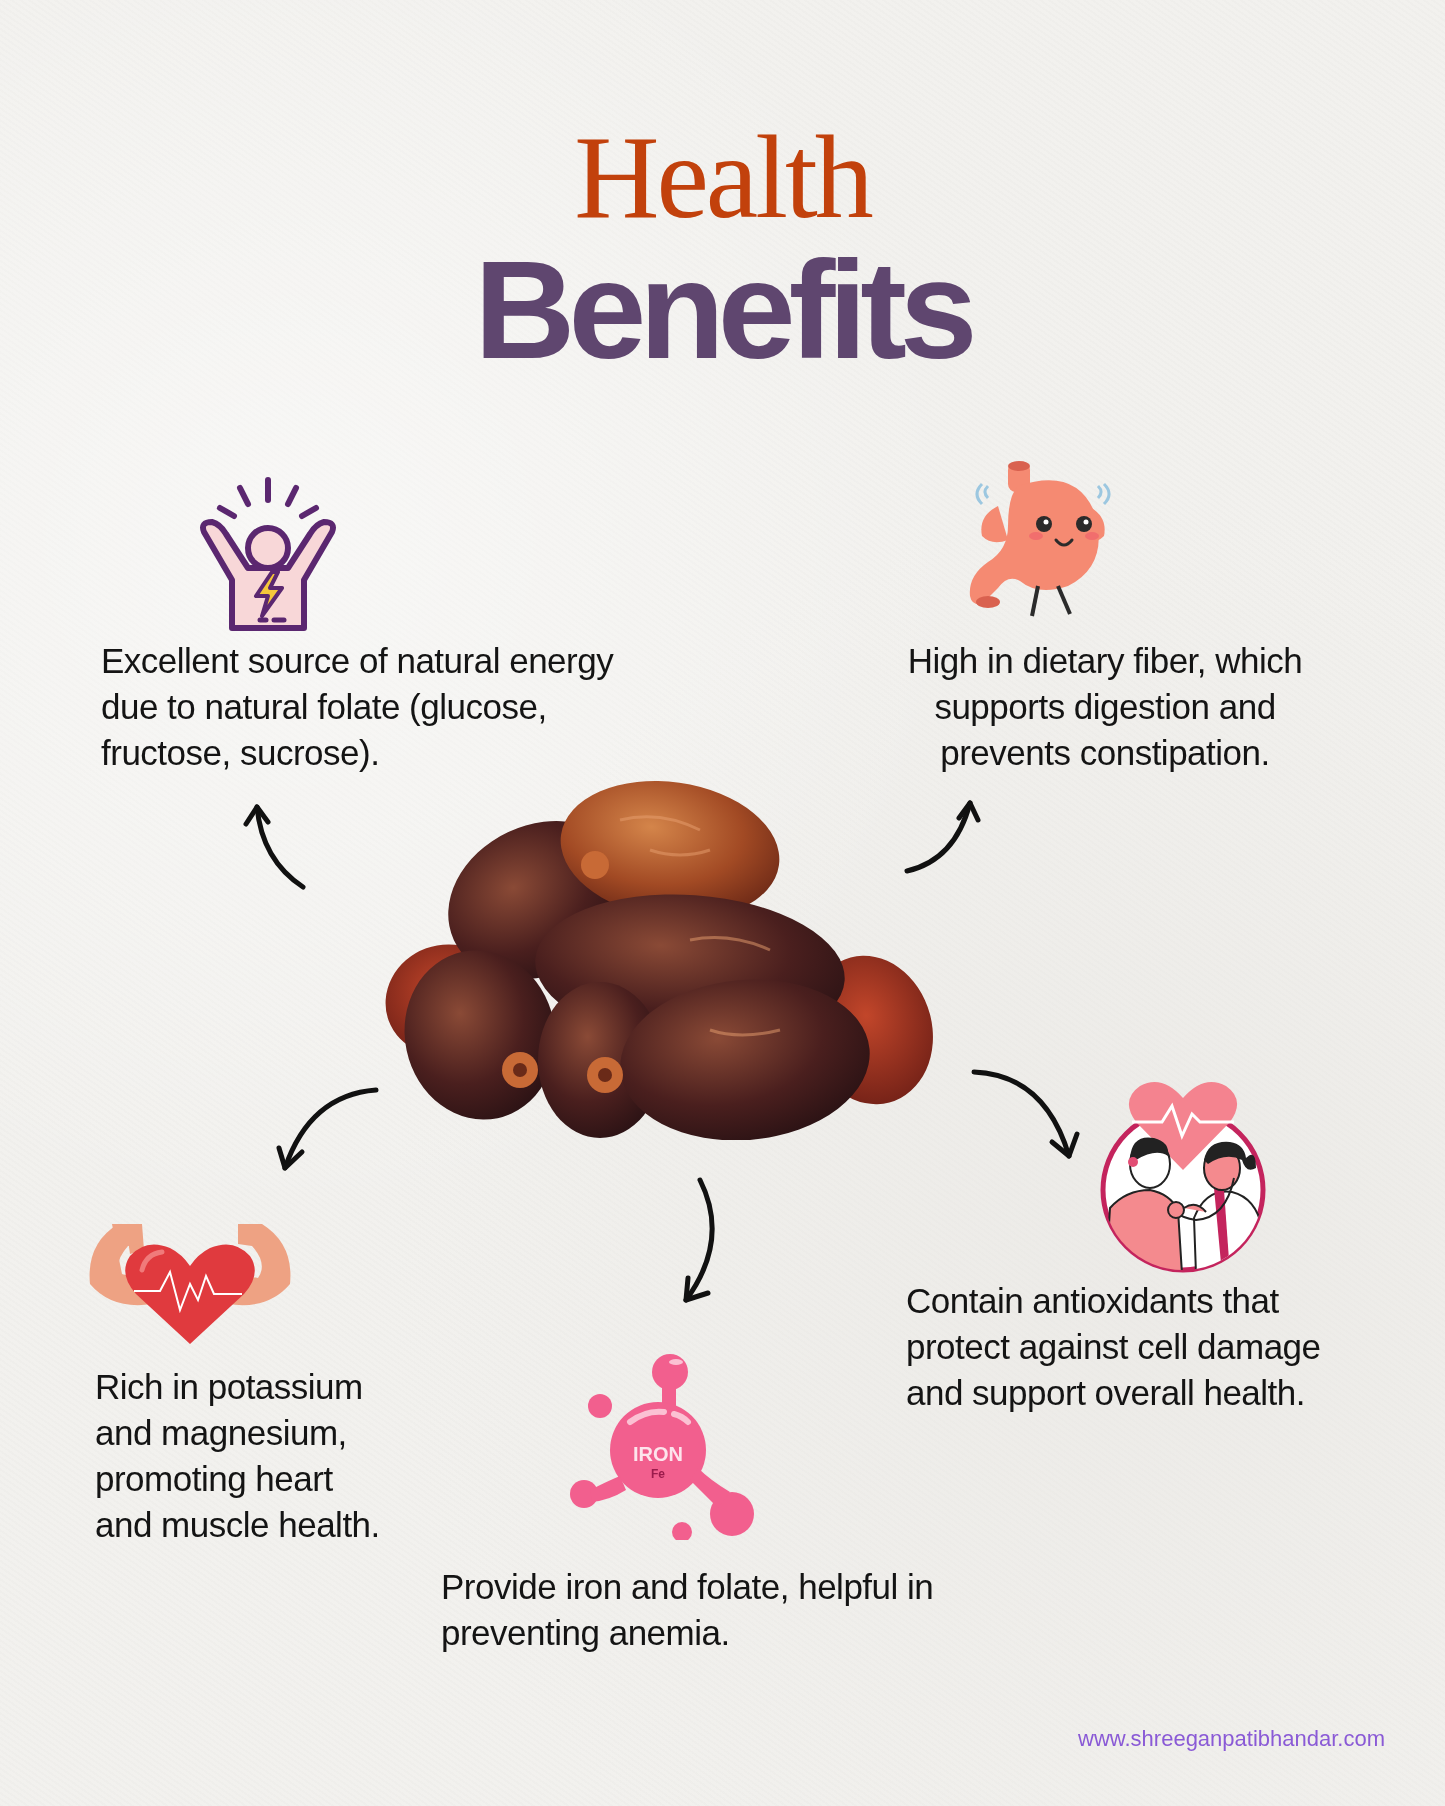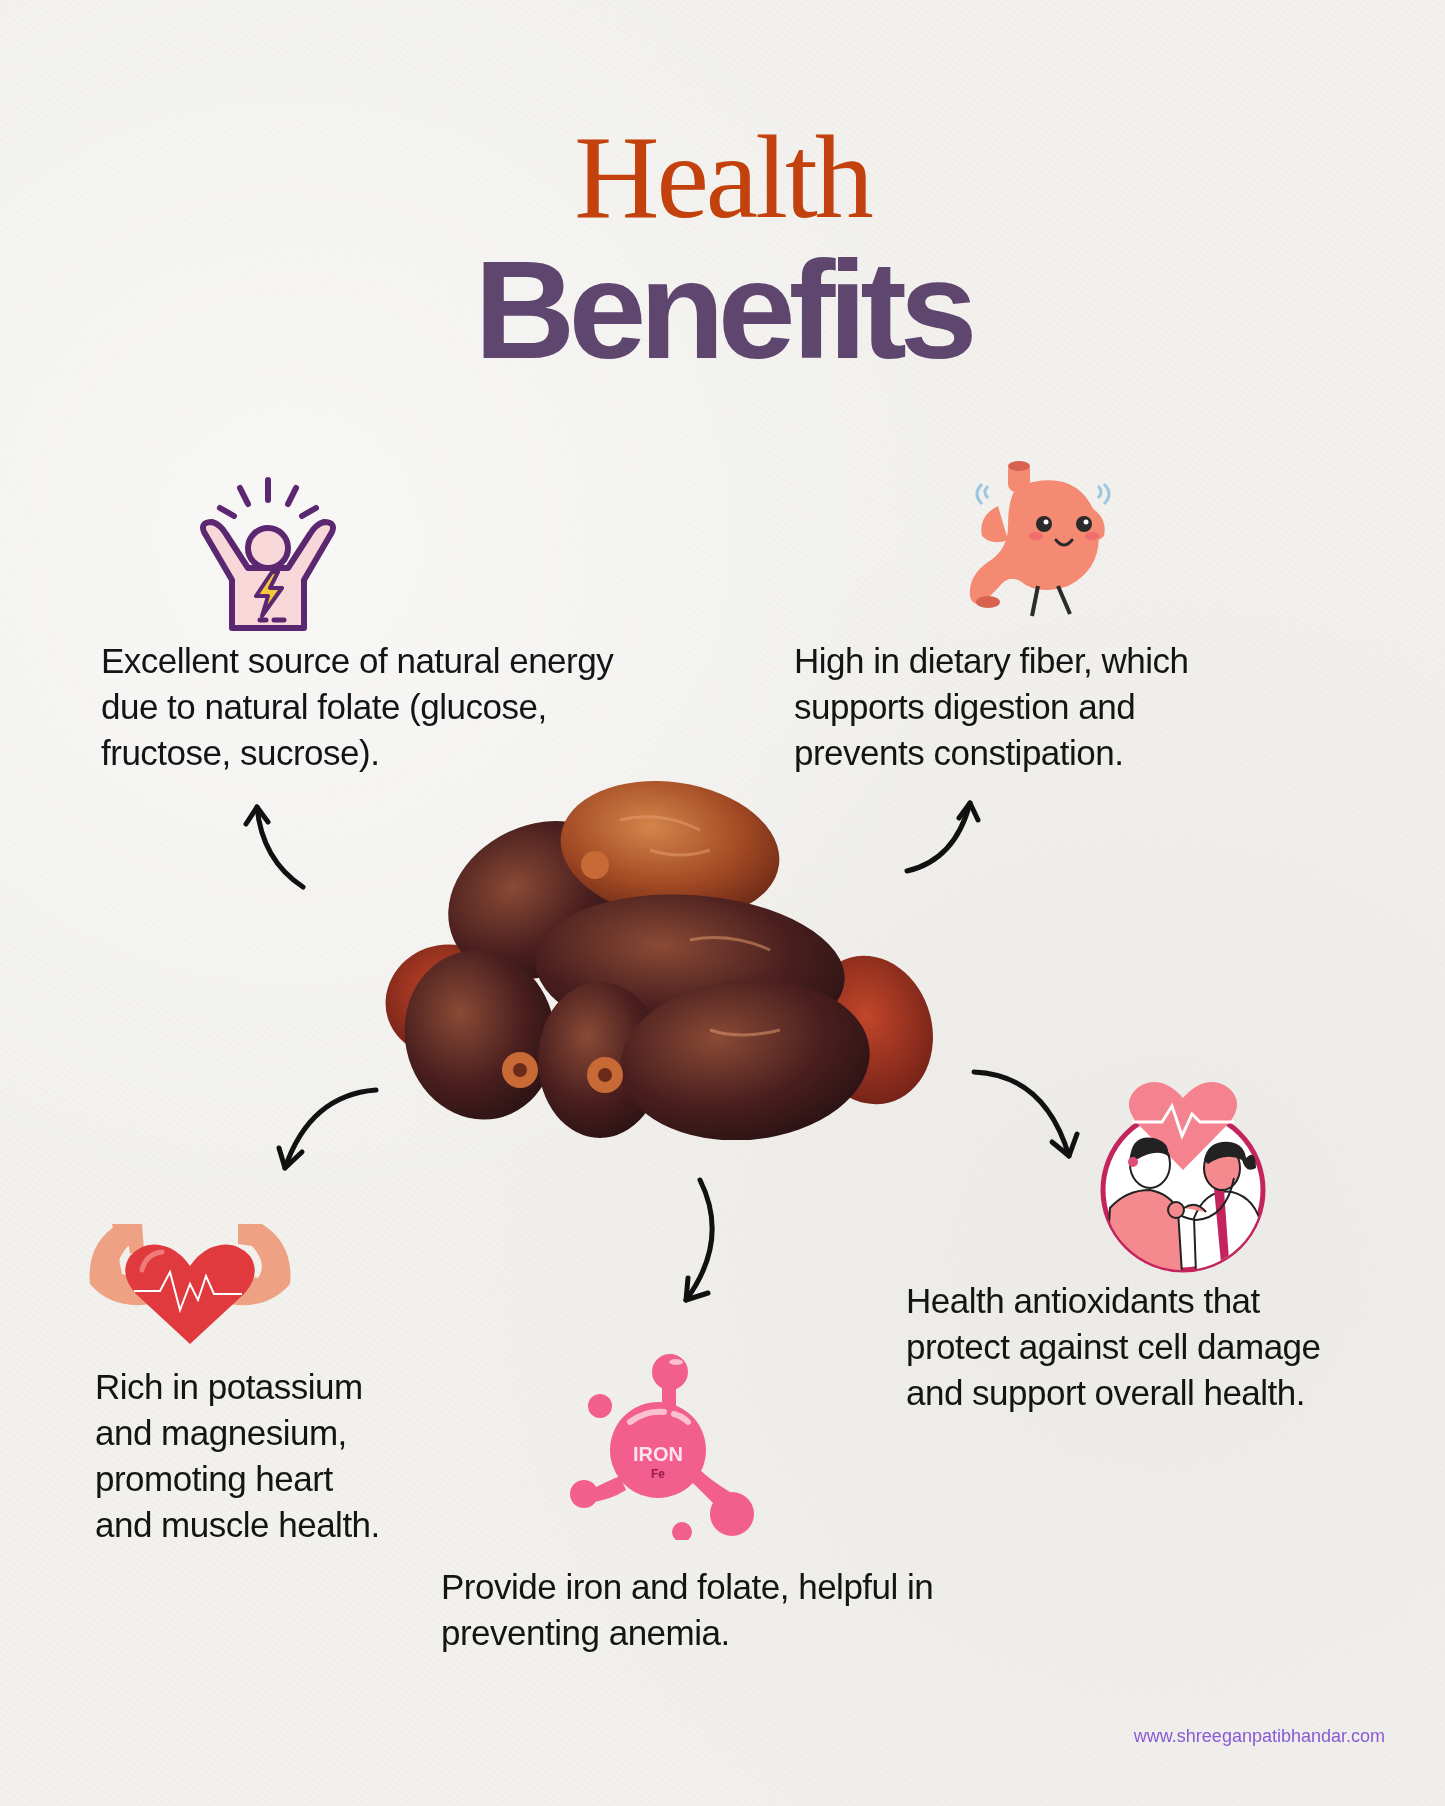--- a/index.html
+++ b/index.html
@@ -24,21 +24,21 @@
     left: 0; width: 1445px; top: 240px; text-align: center;
     font-family: "Liberation Sans", sans-serif; font-weight: 700;
     font-size: 140px; line-height: 140px; color: #5f466f;
     letter-spacing: -7px;
   }
   .benefit-text {
     font-size: 35px; line-height: 46px; color: #141414;
     letter-spacing: -0.5px; white-space: pre-line;
   }
   .footer-url {
-    right: 60px; top: 1726px; font-size: 18px; color: #8a5ad6;
+    right: 60px; top: 1726px; font-size: 22px; color: #8a5ad6;
   }
   svg { display: block; }
 </style>
 </head>
 <body>
 
 <div class="abs title-serif">Health</div>
 <div class="abs title-bold">Benefits</div>
 
 <div class="abs" style="left:196px; top:472px;">
@@ -75,21 +75,21 @@
       <circle cx="88" cy="66" r="2.5" fill="#fff"></circle>
     <circle cx="126" cy="68" r="8" fill="#2b2b2b"></circle>
       <circle cx="128" cy="66" r="2.5" fill="#fff"></circle>
     <ellipse cx="78" cy="80" rx="7" ry="4" fill="#ef5c6a" opacity="0.6"></ellipse>
     <ellipse cx="134" cy="80" rx="7" ry="4" fill="#ef5c6a" opacity="0.6"></ellipse>
     <path d="M98 84 q8 10 16 0" stroke="#2b2b2b" stroke-width="3" fill="none" stroke-linecap="round"></path>
     <line x1="80" y1="130" x2="74" y2="160" stroke="#2b2b2b" stroke-width="4"></line>
     <line x1="100" y1="130" x2="112" y2="158" stroke="#2b2b2b" stroke-width="4"></line>
   </svg>
 </div>
-<div class="abs benefit-text" style="left:794px; top:638px; width:460px;">High in dietary fiber, which
+<div class="abs benefit-text" style="left:875px; top:638px; width:460px;text-align:center;">High in dietary fiber, which
 supports digestion and
 prevents constipation.</div>
 
 <div class="abs" style="left:350px; top:780px;">
   <svg width="620" height="360" viewBox="0 0 620 360">
     <defs>
       <radialGradient id="gdark" cx="40%" cy="35%" r="70%">
         <stop offset="0" stop-color="#8a4a36"></stop>
           <stop offset="0.6" stop-color="#4a1f1e"></stop>
           <stop offset="1" stop-color="#2a1214"></stop>
@@ -192,17 +192,17 @@
       <path d="M100 196 L98 140 Q110 110 136 114 Q160 120 166 150 L168 196 Z" fill="#fff" stroke="#222" stroke-width="2"></path>
       <path d="M118 110 L126 196 L134 196 L128 112 Z" fill="#c4245d"></path>
       <ellipse cx="126" cy="90" rx="18" ry="22" fill="#f48a8e" stroke="#222" stroke-width="2"></ellipse>
       <path d="M108 82 Q112 62 134 64 Q148 66 150 80 Q160 70 160 90 Q150 96 146 82 Q130 74 112 86 Z" fill="#222"></path>
       <path d="M138 100 Q130 140 100 142 Q86 140 80 134" stroke="#222" stroke-width="2" fill="none"></path>
       <circle cx="80" cy="132" r="8" fill="#f48a8e" stroke="#222" stroke-width="2"></circle>
       <path d="M88 130 Q100 122 110 134" fill="#f48a8e" stroke="#222" stroke-width="2"></path>
     </g>
   </svg>
 </div>
-<div class="abs benefit-text" style="left:906px; top:1278px; width:480px;">Health antioxidants that
+<div class="abs benefit-text" style="left:906px; top:1278px; width:480px;">Contain antioxidants that
 protect against cell damage
 and support overall health.</div>
 
 <div class="abs footer-url">www.shreeganpatibhandar.com</div>
 
 </body></html>

